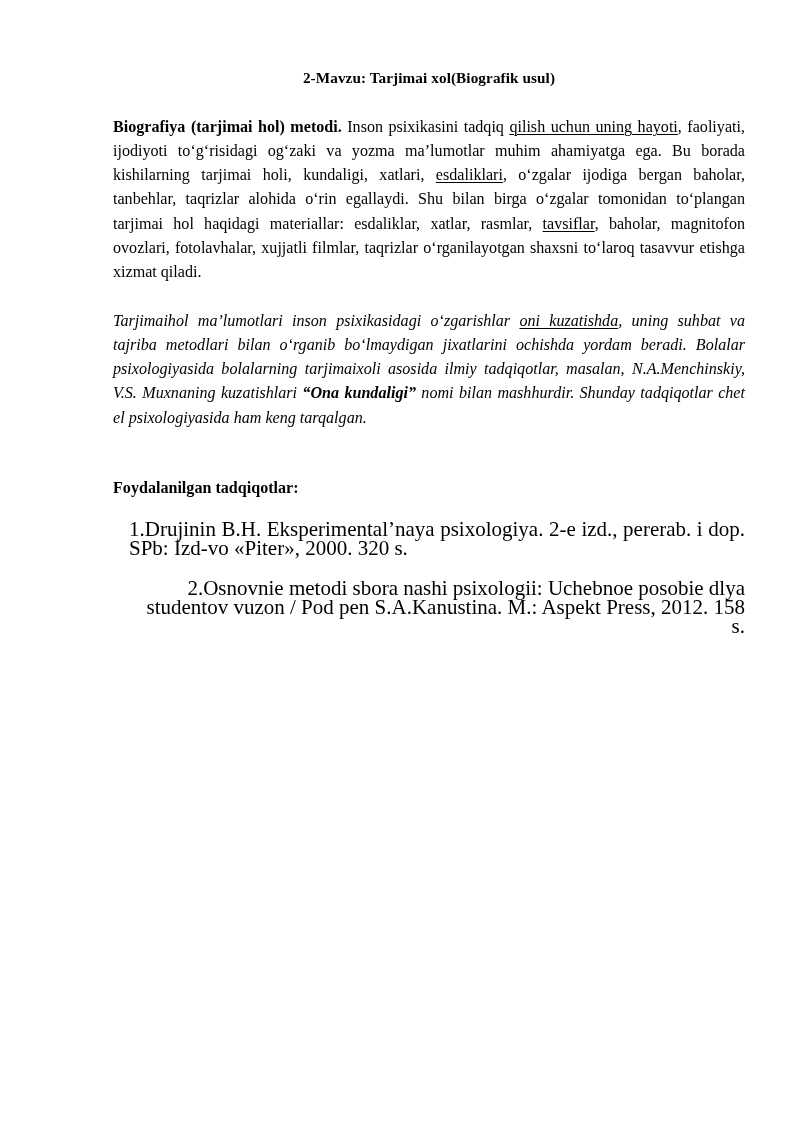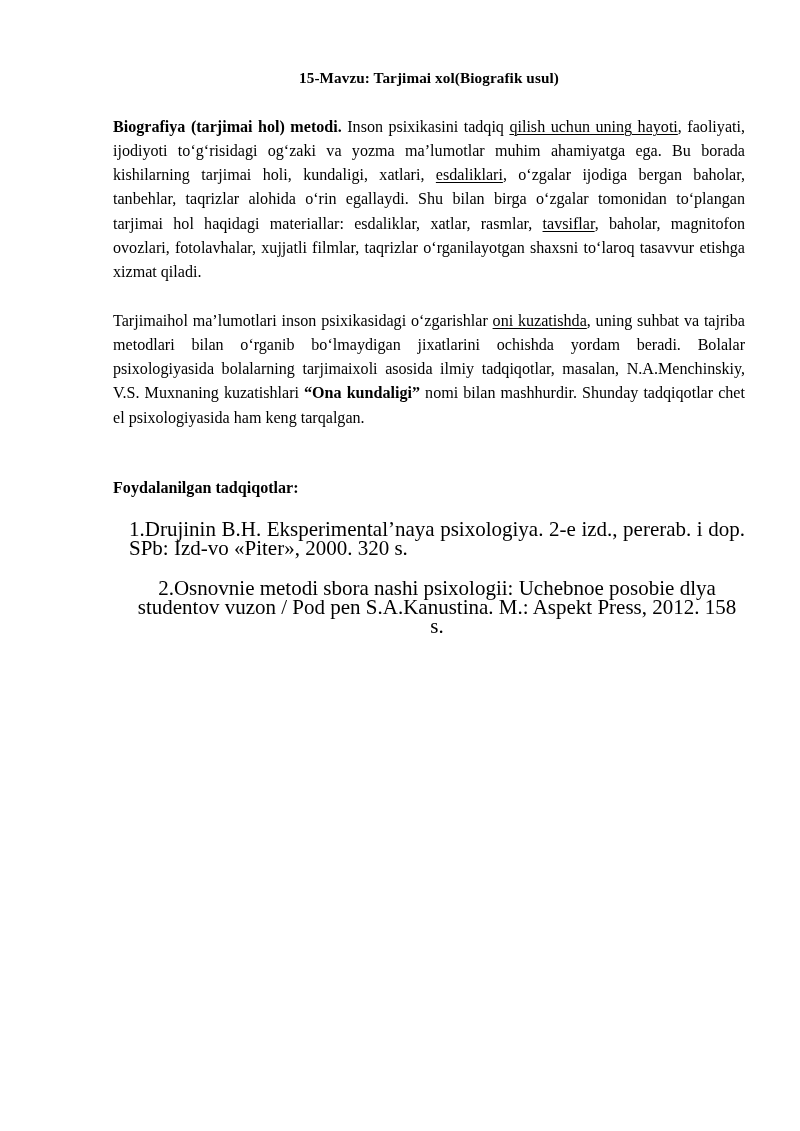--- a/index.html
+++ b/index.html
@@ -40,20 +40,21 @@
   p.body-para {
     font-size: 16.1px;
     line-height: 24.3px;
     text-align: justify;
     text-justify: inter-word;
     margin: 0 0 24px 0;
     hyphens: none;
   }
   p.body-para:last-of-type {
     margin-bottom: 0;
+    font-style: italic;
   }
   .lead-in {
     font-weight: bold;
     margin-top: 19px;
   }
   .u {
     text-decoration: underline;
     text-underline-offset: 2px;
     text-decoration-thickness: 1px;
   }
@@ -73,33 +74,33 @@
     font-size: 21px;
     line-height: 19px;
     margin: 0 0 21px 16px;
     hyphens: none;
   }
   p.ref-item.justified {
     text-align: justify;
     text-justify: inter-word;
   }
   p.ref-item.ragged {
-    text-align: center;
+    text-align: right;
   }
   p.ref-item:last-child {
     margin-bottom: 0;
   }
 </style>
 </head>
 <body>
 
 <div class="page">
   <div class="content">
 
-    <h1 class="doc-title">15-Mavzu: Tarjimai xol(Biografik usul)</h1>
+    <h1 class="doc-title">2-Mavzu: Tarjimai xol(Biografik usul)</h1>
 
     <div>
       <p class="body-para"><span class="lead-in">Biografiya (tarjimai hol) metodi.</span> Inson psixikasini tadqiq <span class="u">qilish uchun uning hayoti</span>, faoliyati, ijodiyoti toʻgʻrisidagi ogʻzaki va yozma ma’lumotlar muhim ahamiyatga ega. Bu borada kishilarning tarjimai holi, kundaligi, xatlari, <span class="u">esdaliklari</span>, oʻzgalar ijodiga bergan baholar, tanbehlar, taqrizlar alohida oʻrin egallaydi. Shu bilan birga oʻzgalar tomonidan toʻplangan tarjimai hol haqidagi materiallar: esdaliklar, xatlar, rasmlar, <span class="u">tavsiflar</span>, baholar, magnitofon ovozlari, fotolavhalar, xujjatli filmlar, taqrizlar oʻrganilayotgan shaxsni toʻlaroq tasavvur etishga xizmat qiladi.</p>
       <p class="body-para">Tarjimaihol ma’lumotlari inson psixikasidagi oʻzgarishlar <span class="u">oni kuzatishda</span>, uning suhbat va tajriba metodlari bilan oʻrganib boʻlmaydigan jixatlarini ochishda yordam beradi. Bolalar psixologiyasida bolalarning tarjimaixoli asosida ilmiy tadqiqotlar, masalan, N.A.Menchinskiy, V.S. Muxnaning kuzatishlari <span class="b">“Ona kundaligi”</span> nomi bilan mashhurdir. Shunday tadqiqotlar chet el psixologiyasida ham keng tarqalgan.</p>
     </div>
 
     <div class="refs-gap"></div>
 
     <h2 class="refs-heading">Foydalanilgan tadqiqotlar:</h2>
 

